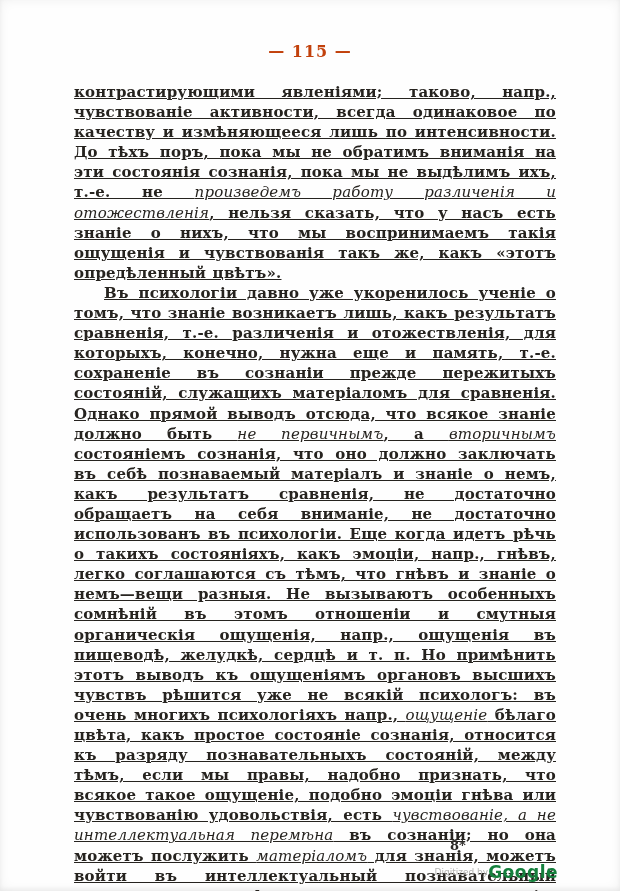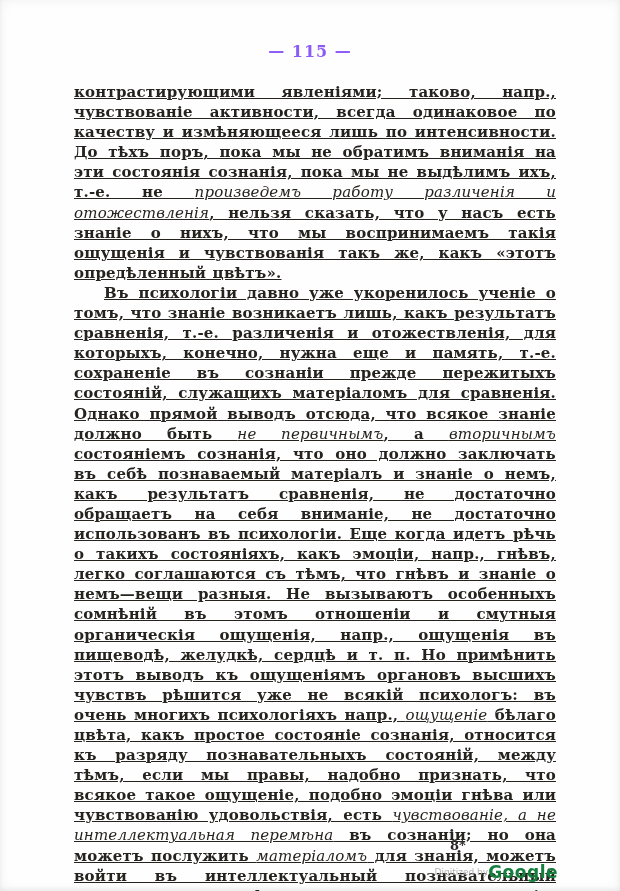--- a/index.html
+++ b/index.html
@@ -20,21 +20,21 @@
   }
   .page-header {
     position: absolute;
     top: 42px;
     left: 0;
     width: 100%;
     text-align: center;
     font-size: 16px;
     font-weight: bold;
     letter-spacing: 1px;
-    color: #8b5cf6;
+    color: #c2410c;
   }
   .text-block {
     position: absolute;
     top: 82px;
     left: 74px;
     width: 482px;
     font-size: 15px;
     line-height: 20.1px;
     text-align: justify;
     letter-spacing: 0.2px;

